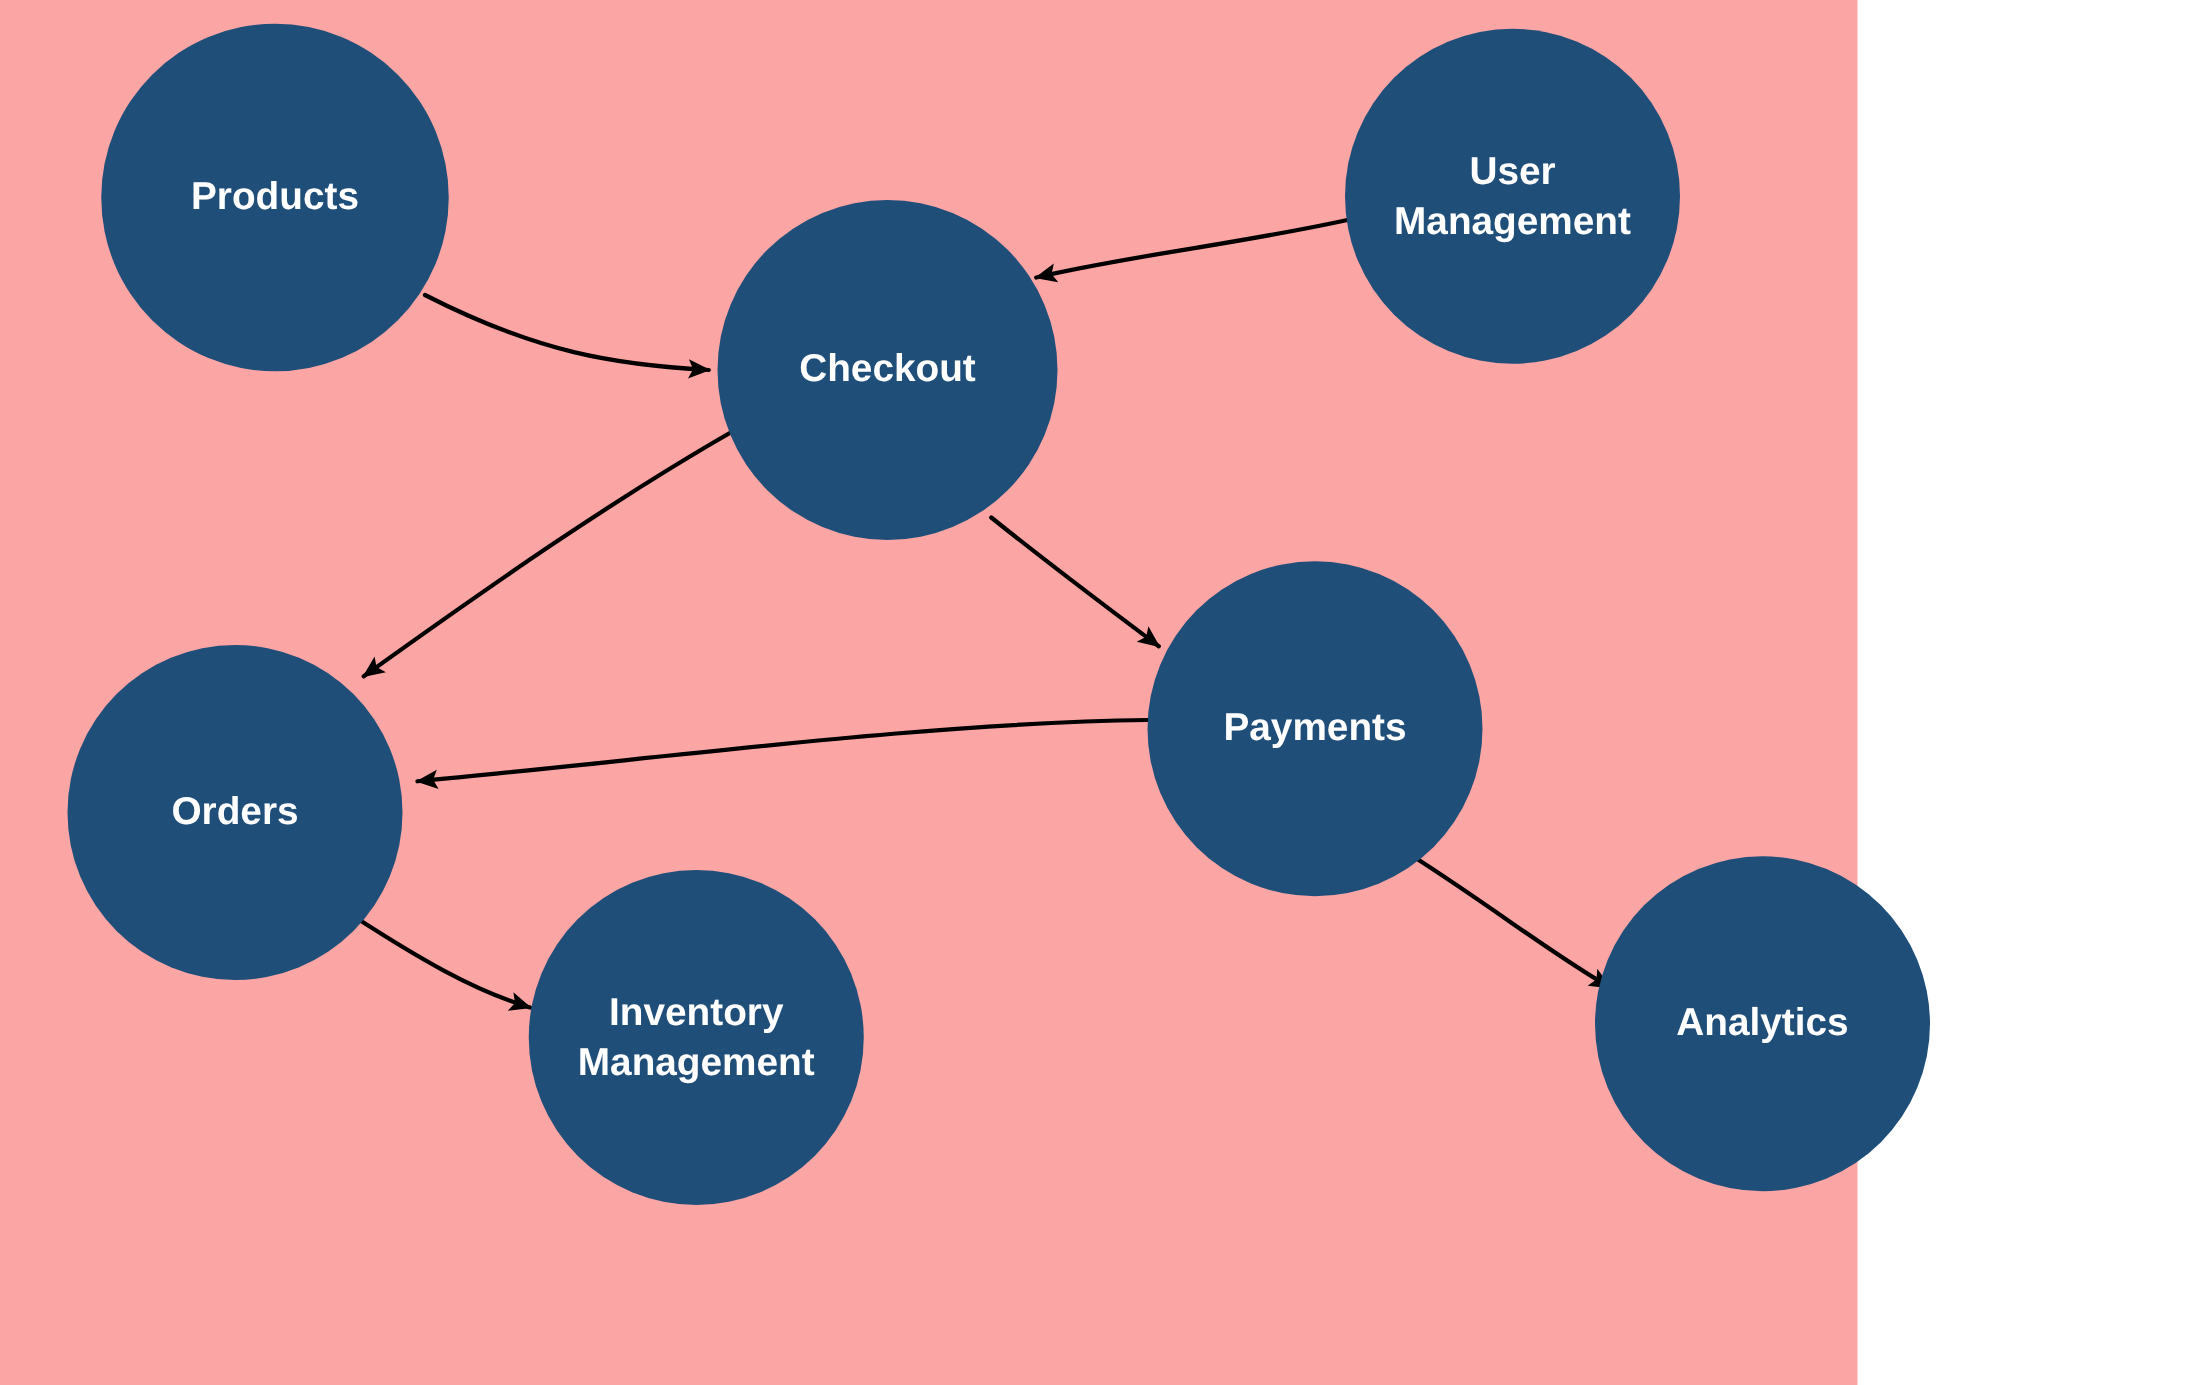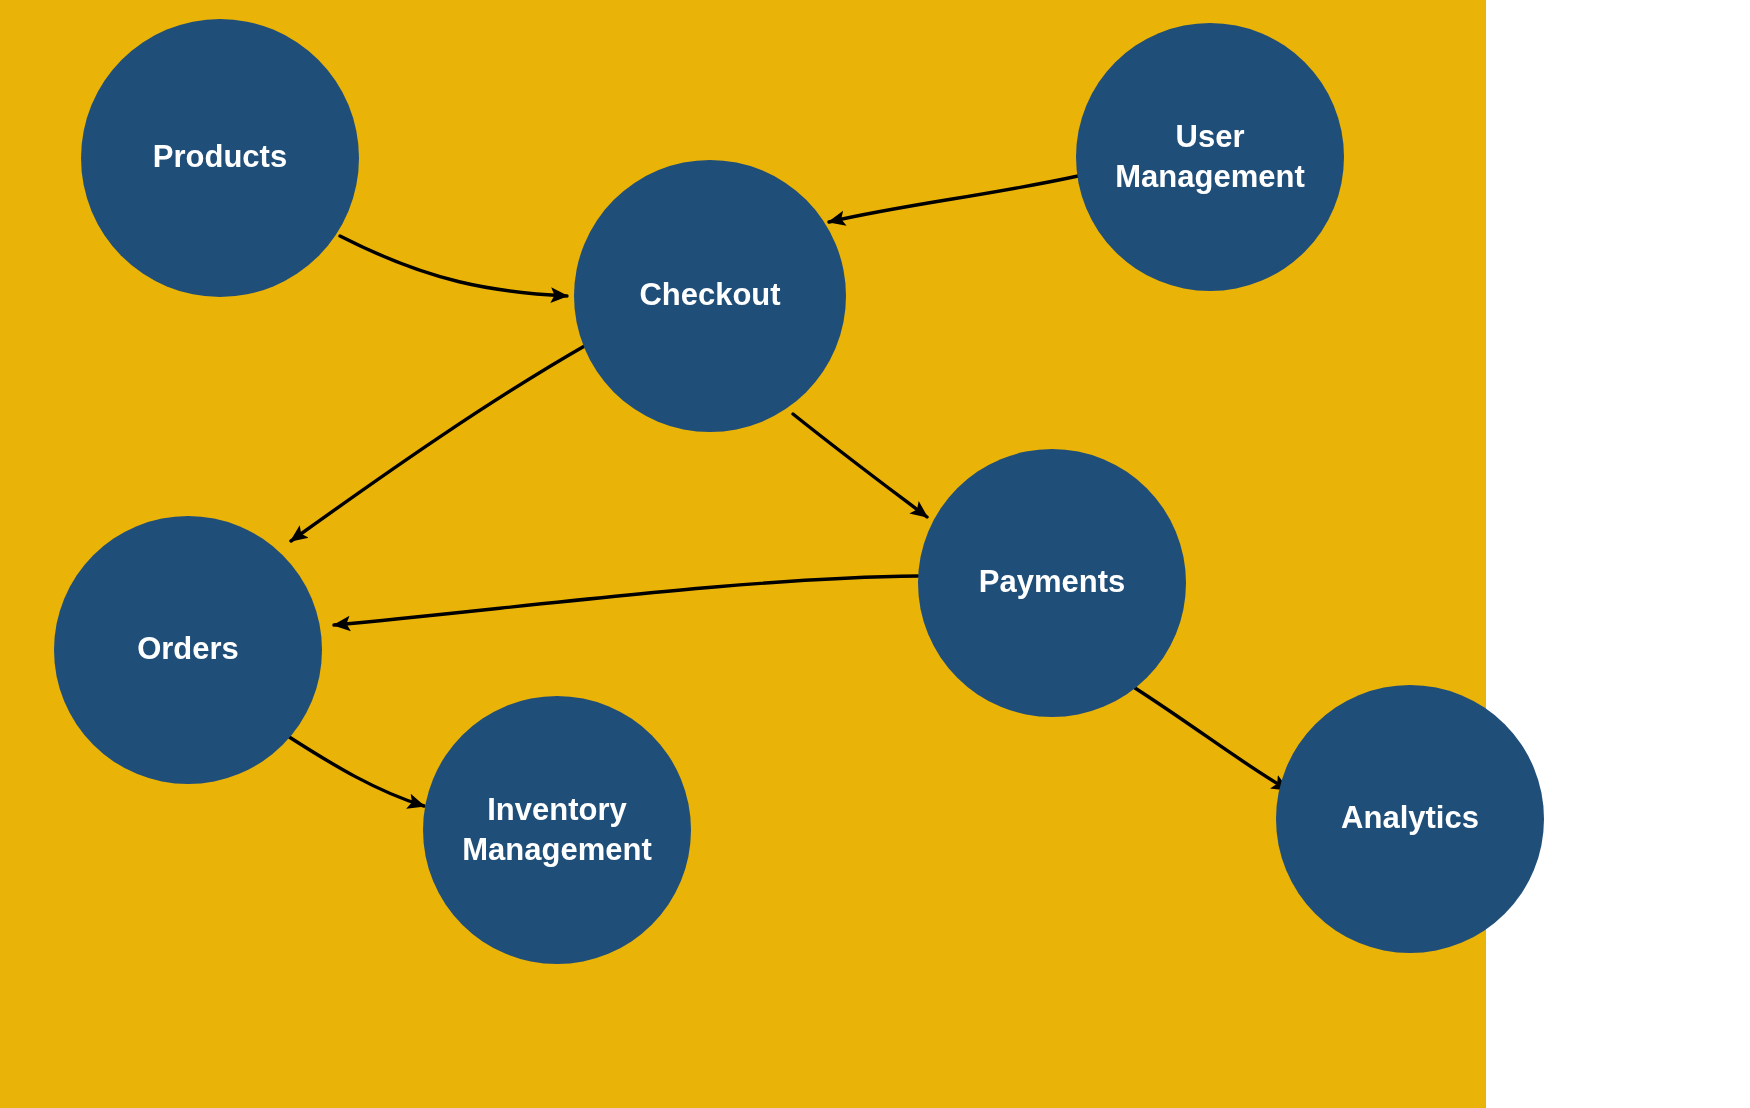--- a/index.html
+++ b/index.html
@@ -11,21 +11,21 @@
   body {
     width: 1750px;
     height: 1108px;
     overflow: hidden;
     font-family: "Liberation Sans", sans-serif;
   }
   #graph-canvas {
     position: relative;
     width: 1486px;
     height: 1108px;
-    background: #eab308;
+    background: #fca5a5;
   }
   #graph-svg {
     position: absolute;
     top: 0;
     left: 0;
     width: 1750px;
     height: 1108px;
     display: block;
   }
   .node-circle {

